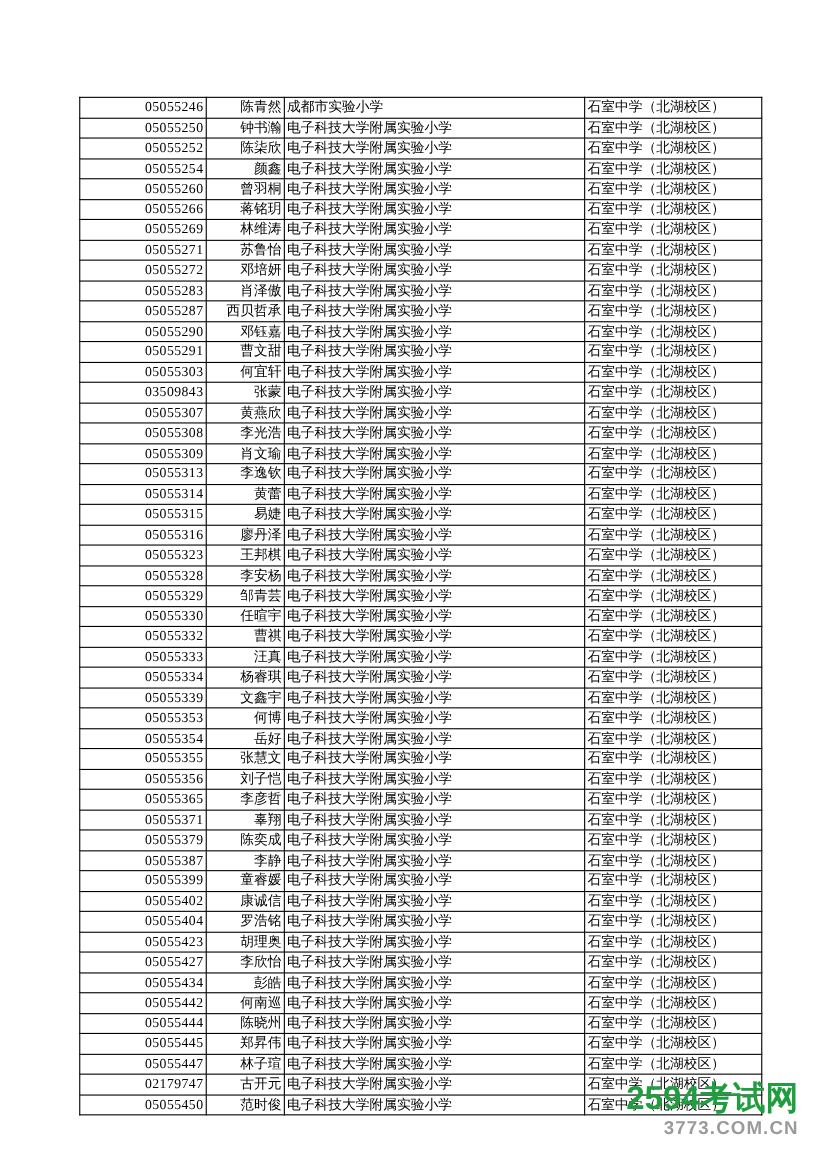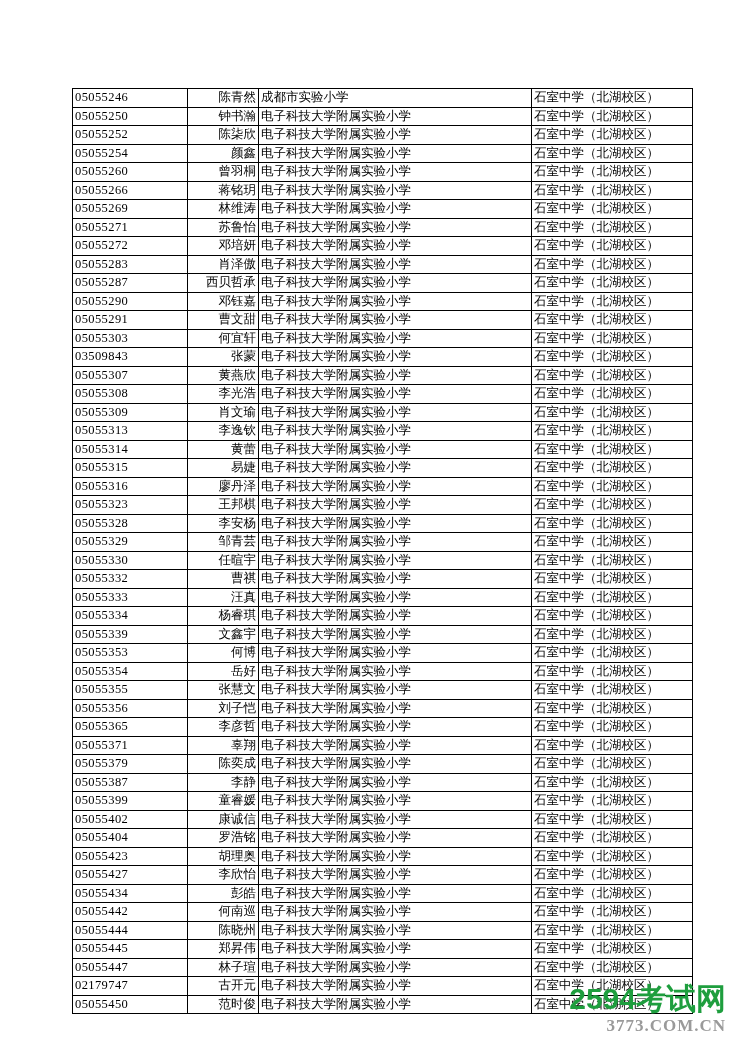--- a/index.html
+++ b/index.html
@@ -36,21 +36,21 @@
     border: 1px solid #000000;
     height: 17.5px;
     line-height: 17.5px;
     font-size: 12.5px;
     padding: 0 2px;
     overflow: hidden;
     white-space: nowrap;
   }
   td.col-id {
     width: 110px;
-    text-align: left;
+    text-align: right;
     font-family: "Liberation Serif", serif;
     letter-spacing: 0.4px;
   }
   td.col-name {
     width: 66px;
     text-align: right;
   }
   td.col-school {
     width: 268px;
     text-align: left;
@@ -72,21 +72,21 @@
     font-weight: bold;
     font-size: 30px;
     color: #1e9e3e;
     letter-spacing: 0px;
     line-height: 32px;
   }
   .wm-main .wm-num {
     color: #1e9e3e;
   }
   .wm-sub {
-    font-family: Liberation Serif, serif;
+    font-family: Liberation Sans, sans-serif;
     font-weight: bold;
     font-size: 17px;
     color: #9a9a9a;
     letter-spacing: 1px;
     line-height: 20px;
     margin-top: 1px;
   }
 </style>
 </head>
 <body>

